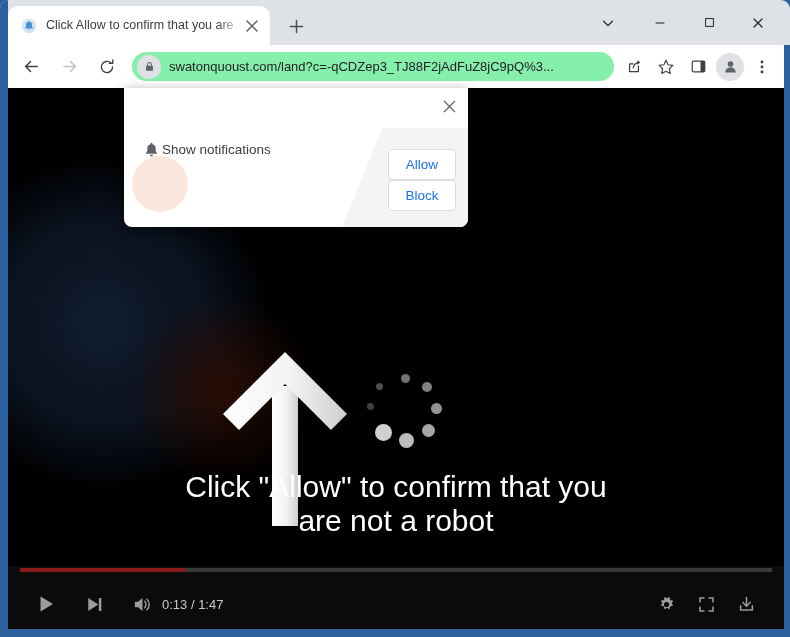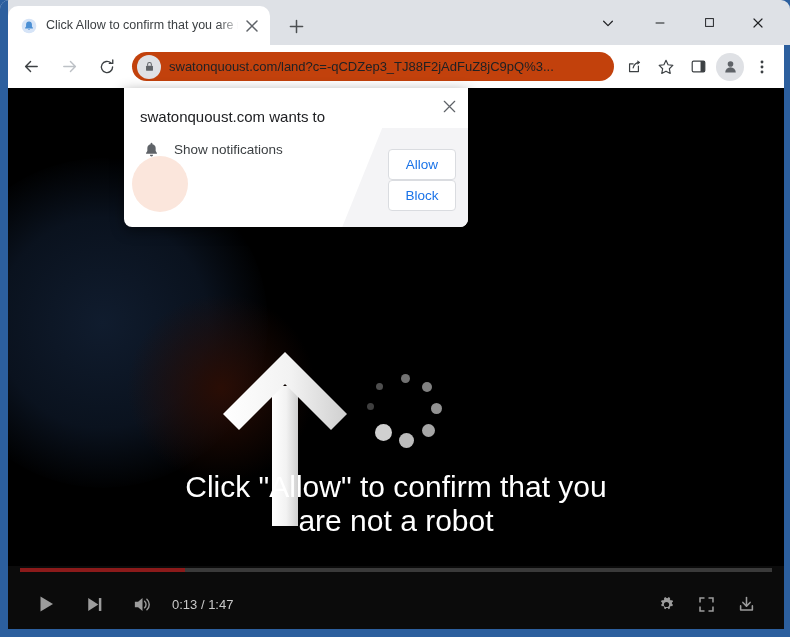--- a/index.html
+++ b/index.html
@@ -126,21 +126,21 @@
     align-items: center;
     justify-content: center;
     border-radius: 50%;
     flex: 0 0 30px;
   }
   #omnibox {
     flex: 1 1 auto;
     height: 29px;
     margin-left: 10px;
     margin-right: 6px;
-    background: #c2410c;
+    background: #86efac;
     border-radius: 15px;
     display: flex;
     align-items: center;
     padding-left: 5px;
     overflow: hidden;
   }
   #lock-icon {
     width: 24px; height: 24px;
     flex: 0 0 24px;
     background: #dfe1e5;
@@ -300,21 +300,20 @@
   .ctrlbtn {
     width: 40px; height: 40px;
     display: flex;
     align-items: center;
     justify-content: center;
     flex: 0 0 40px;
   }
   #time-display {
     color: #c9c9c9;
     font-size: 13px;
-    margin-left: 10px;
     white-space: nowrap;
   }
   #controls-spacer { flex: 1 1 auto; }
 
   
   #permission-dialog {
     position: absolute;
     left: 124px;
     top: 88px;
     width: 344px;
@@ -369,21 +368,21 @@
     align-items: center;
   }
   #dialog-bell-icon {
     width: 22px; height: 22px;
     flex: 0 0 22px;
     display: flex;
     align-items: center;
     justify-content: center;
   }
   #dialog-permission-label {
-    margin-left: 12px;
+    margin-left: 0;
     font-size: 13.5px;
     color: #3c4043;
   }
   #dialog-buttons {
     position: absolute;
     right: 12px;
     bottom: 16px;
     display: flex;
     flex-direction: column;
   }
@@ -616,21 +615,20 @@
     <div id="dialog-tint-circle"></div>
     <div id="dialog-tint-shape"></div>
 
     <div id="dialog-inner">
       <div id="dialog-close">
         <svg width="13" height="13" viewBox="0 0 14 14">
           <path d="M1.4 1.4 L12.6 12.6 M12.6 1.4 L1.4 12.6" stroke="#5f6368" stroke-width="1.3" stroke-linecap="round"></path>
         </svg>
       </div>
 
-      <div id="dialog-title">swatonquoust.com wants to</div>
 
       <div id="dialog-permission-row">
         <span id="dialog-bell-icon">
           <svg width="17" height="17" viewBox="0 0 20 20">
             <path d="M10 2.2 a1.1 1.1 0 0 1 1.1 1.1 v.5 a4.9 4.9 0 0 1 3.8 4.8 v3.3 l1.5 2.2 v.9 H3.6 v-.9 l1.5 -2.2 V8.6 a4.9 4.9 0 0 1 3.8 -4.8 v-.5 A1.1 1.1 0 0 1 10 2.2 z" fill="#5f6368"></path>
             <path d="M8.1 16.2 a1.9 1.9 0 0 0 3.8 0 z" fill="#5f6368"></path>
           </svg>
         </span>
         <span id="dialog-permission-label">Show notifications</span>
       </div>

